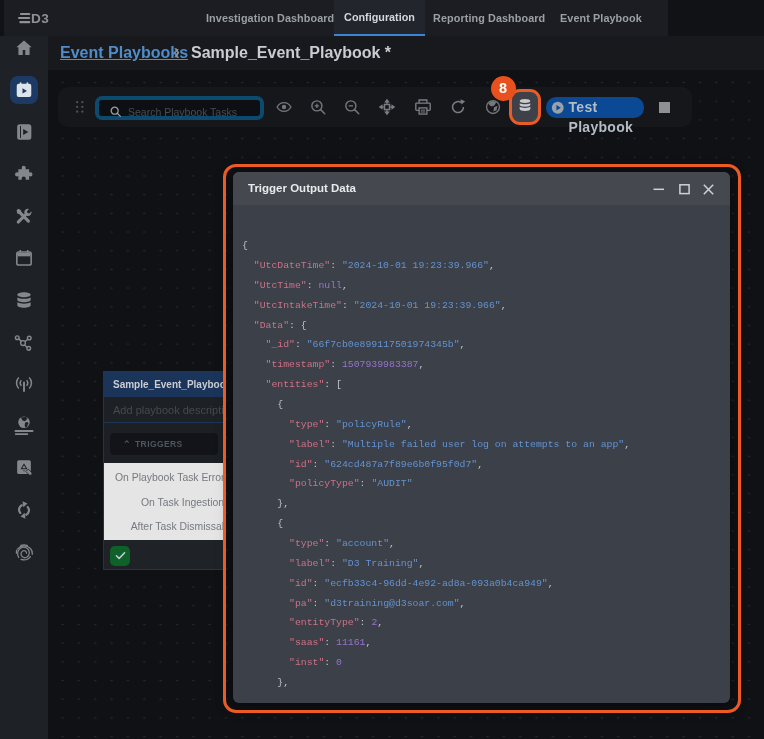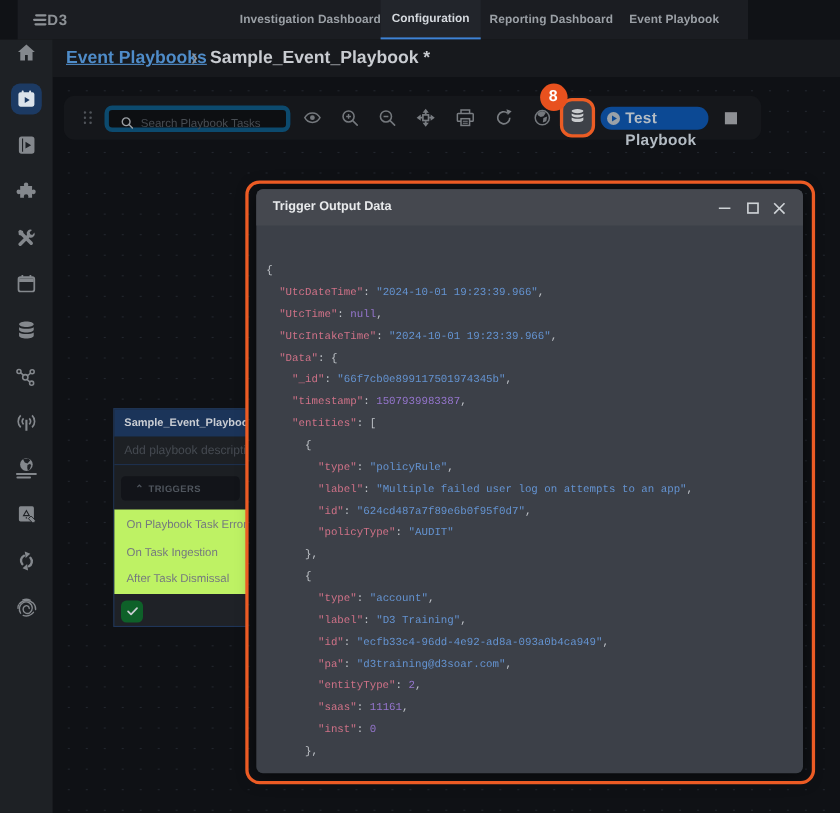--- a/index.html
+++ b/index.html
@@ -1,21 +1,21 @@
 <!DOCTYPE html>
 <html><head>
 <meta charset="utf-8">
 <style>
   * { margin:0; padding:0; box-sizing:border-box; }
   html,body { width:764px; height:739px; background:#101216; overflow:hidden; }
   body { font-family:"Liberation Sans", sans-serif; position:relative; }
   .abs { position:absolute; }
 
   
-  #nav { left:16px; top:0; width:664px; height:36px; background:#1b1d22; }
+  #nav { left:4px; top:0; width:664px; height:36px; background:#1b1d22; }
   .navitem { position:absolute; top:0; height:36px; line-height:36px; font-size:10.8px; font-weight:bold; color:#9ba0a6; letter-spacing:.1px; }
   #tab-active { position:absolute; left:330px; top:0; width:91px; height:36px; background:#22252b; border-bottom:2px solid #3e83d6; }
   #tab-active span { display:block; text-align:center; line-height:34px; font-size:10.8px; font-weight:bold; color:#d4d8dd; }
 
   
   #rail { left:0; top:36px; width:48px; height:703px; background:#1e2125; }
   .ric { position:absolute; left:14px; width:20px; height:20px; }
   .ric svg { width:20px; height:20px; display:block; }
   #ric-active { position:absolute; left:10px; top:40px; width:28px; height:28px; background:#1c3a63; border-radius:8px; }
   #ric-active svg { width:18px; height:18px; margin:5px; display:block; }
@@ -45,21 +45,21 @@
   #stopbtn { position:absolute; left:601px; top:14.5px; width:11px; height:11px; background:#8e9094; }
   #badge { left:490.5px; top:75.5px; width:25px; height:25px; background:#e8511e; border-radius:50%; text-align:center; line-height:25px; font-size:14.5px; font-weight:bold; color:#fff; }
 
   
   #panel { left:103px; top:370.5px; width:122px; height:199.5px; background:#1f2227; border:1px solid #1f3558; }
   #panel .hd { height:25.5px; background:#1b3459; line-height:25px; font-size:10px; font-weight:bold; color:#c9cdd3; padding-left:9px; white-space:nowrap; overflow:hidden; }
   #panel .desc { height:26px; background:#1d2024; line-height:26px; font-size:11px; color:#454a51; padding-left:9px; border-bottom:1px solid #1e3456; white-space:nowrap; overflow:hidden; }
   #panel .trigwrap { height:40px; background:#1c1f23; position:relative; }
   #panel .trigbox { position:absolute; left:6px; top:9.5px; right:6px; height:22.5px; background:#121419; border-radius:4px; line-height:22px; font-size:8.5px; font-weight:bold; letter-spacing:.4px; color:#50565e; padding-left:13px; }
   #panel .trigbox .chev { position:absolute; left:13px; top:0; font-size:9px; }
-  #panel .rows { background:#bef264; }
+  #panel .rows { background:#e5e5e5;text-align:right; }
   #panel .row { height:24.6px; line-height:24.6px; font-size:10.4px; color:#75797f; padding-left:11px; white-space:nowrap; }
   #check { position:absolute; left:6px; top:174px; width:19.5px; height:20px; background:#0e6129; border-radius:5px; }
 
   
   #ring { left:223px; top:164.2px; width:518px; height:548.8px; border:3.6px solid #ec5b24; border-radius:13px; }
   #modal { left:233px; top:172.3px; width:497px; height:531px; background:#3c4048; border-radius:6px; box-shadow:0 2px 16px rgba(0,0,0,.55); }
   #mtitle { position:absolute; left:0; top:0; width:100%; height:32.5px; background:#45484f; border-radius:6px 6px 0 0; }
   #mtitle span { position:absolute; left:15px; top:0; line-height:32px; font-size:11.5px; font-weight:bold; color:#e8eaec; }
   #mbody { position:absolute; left:0; top:32.5px; width:100%; bottom:0; overflow:hidden; }
   pre { font-family:"Liberation Mono", monospace; font-size:9.8px; line-height:19.86px; color:#c0c4c9; position:absolute; left:9px; top:31.3px; }

